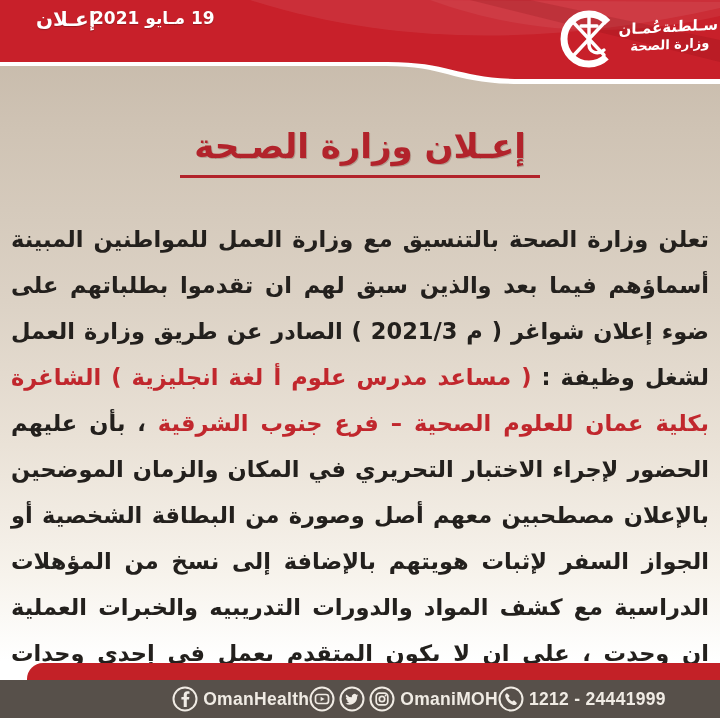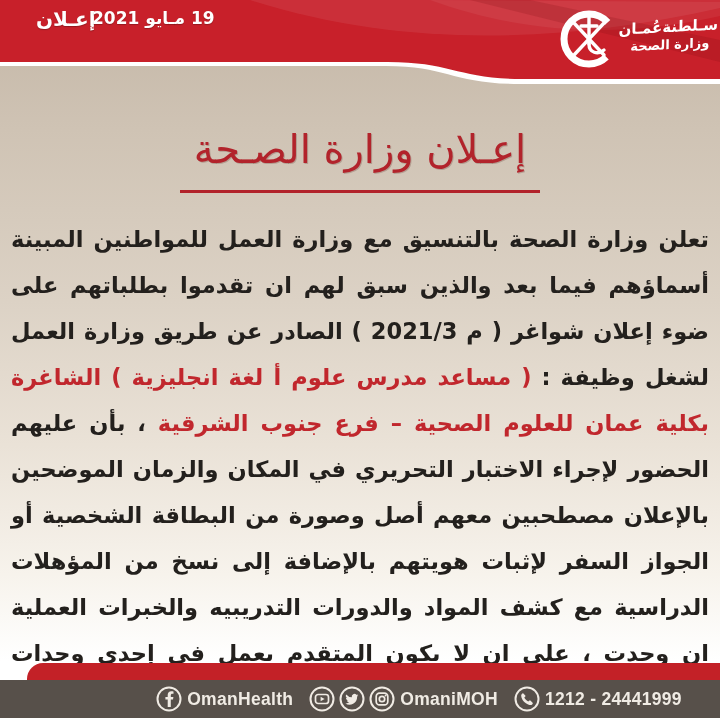--- a/index.html
+++ b/index.html
@@ -24,40 +24,40 @@
   .logo-text {
     position:absolute; left:62px; top:14px; width:96px; color:#fff; direction:rtl;
     text-align:center; font-weight:bold; transform:rotate(-3deg) skewX(-4deg);
     line-height:1.25;
   }
   .logo-text .l1 { font-size:15px; }
   .logo-text .l2 { font-size:13px; }
   
   .title-row { position:absolute; top:126px; left:0; width:720px; text-align:center; }
   .page-title {
-    display:inline-block; direction:rtl; color:#b2232b; font-size:40px; font-weight:normal;
-    padding:0 14px 18px 14px; border-bottom:3px solid #b2232b;
+    display:inline-block; direction:rtl; color:#b2232b; font-size:34px; font-weight:bold;
+    padding:0 14px 9px 14px; border-bottom:3px solid #b2232b;
     text-shadow:1px 1px 0 rgba(90,40,30,0.25);
   }
   
   .body-text {
     position:absolute; top:216px; left:11px; width:698px;
     direction:rtl; text-align:justify; color:#23201d;
     font-size:22.5px; font-weight:bold; line-height:46px;
   }
   .body-text .hl { color:#c1272d; }
   
   .red-band {
     position:absolute; top:663px; left:27px; width:693px; height:55px;
     background:#c32127; border-top-left-radius:16px;
   }
   .footer-bar {
     position:absolute; top:680px; left:0; width:720px; height:38px; background:#57504a;
     display:flex; align-items:center; justify-content:center; padding-left:118px;
-    gap:16px; color:#f0ebe4; font-family:"Liberation Sans", sans-serif;
+    gap:0; color:#f0ebe4; font-family:"Liberation Sans", sans-serif;
     font-size:17.5px; font-weight:bold; letter-spacing:0.3px;
   }
   .fgroup { display:flex; align-items:center; gap:5px; }
   .ficons { display:flex; align-items:center; gap:4px; }
   .icn { display:block; }
 </style>
 </head>
 <body>
 
 <div class="page">

